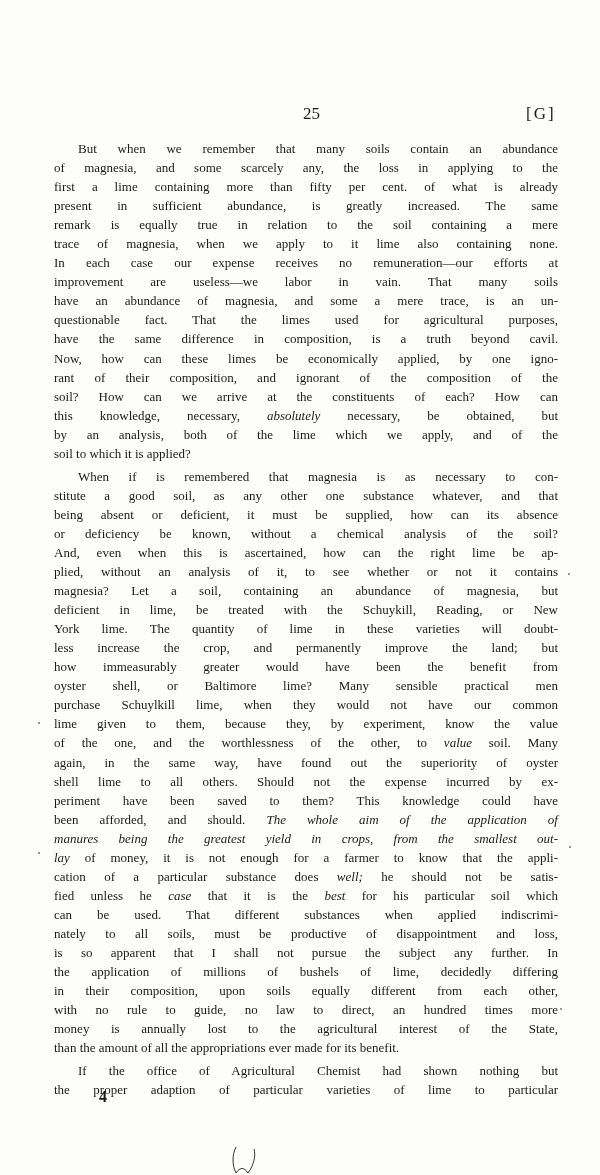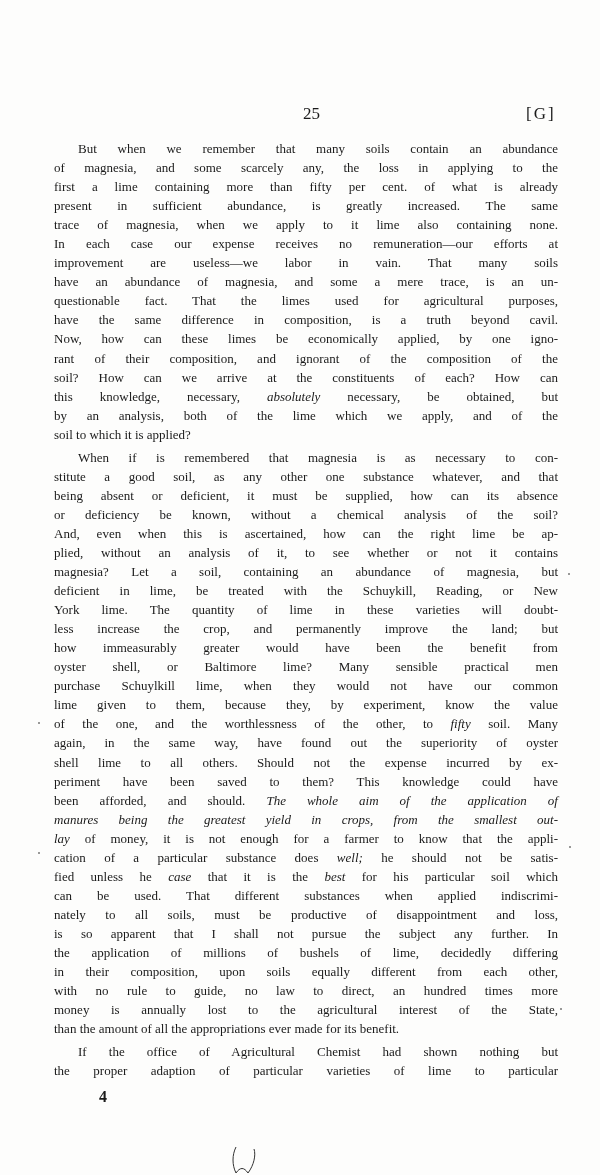--- a/index.html
+++ b/index.html
@@ -103,20 +103,21 @@
     <span class="page-number">25</span>
     <span class="doc-mark">[G]</span>
   </div>
 
   <div class="body-text" id="body-text">
       <div>
         <span class="line indent">But when we remember that many soils contain an abundance</span>
         <span class="line">of magnesia, and some scarcely any, the loss in applying to the</span>
         <span class="line">first a lime containing more than fifty per cent. of what is already</span>
         <span class="line">present in sufficient abundance, is greatly increased. The same</span>
+        <span class="line">remark is equally true in relation to the soil containing a mere</span>
         <span class="line">trace of magnesia, when we apply to it lime also containing none.</span>
         <span class="line">In each case our expense receives no remuneration—our efforts at</span>
         <span class="line">improvement are useless—we labor in vain. That many soils</span>
         <span class="line">have an abundance of magnesia, and some a mere trace, is an un-</span>
         <span class="line">questionable fact. That the limes used for agricultural purposes,</span>
         <span class="line">have the same difference in composition, is a truth beyond cavil.</span>
         <span class="line">Now, how can these limes be economically applied, by one igno-</span>
         <span class="line">rant of their composition, and ignorant of the composition of the</span>
         <span class="line">soil? How can we arrive at the constituents of each? How can</span>
         <span class="line">this knowledge, necessary, <em>absolutely</em> necessary, be obtained, but</span>
@@ -132,21 +133,21 @@
         <span class="line">And, even when this is ascertained, how can the right lime be ap-</span>
         <span class="line">plied, without an analysis of it, to see whether or not it contains</span>
         <span class="line">magnesia? Let a soil, containing an abundance of magnesia, but</span>
         <span class="line">deficient in lime, be treated with the Schuykill, Reading, or New</span>
         <span class="line">York lime. The quantity of lime in these varieties will doubt-</span>
         <span class="line">less increase the crop, and permanently improve the land; but</span>
         <span class="line">how immeasurably greater would have been the benefit from</span>
         <span class="line">oyster shell, or Baltimore lime? Many sensible practical men</span>
         <span class="line">purchase Schuylkill lime, when they would not have our common</span>
         <span class="line">lime given to them, because they, by experiment, know the value</span>
-        <span class="line">of the one, and the worthlessness of the other, to <em>fifty</em> soil. Many</span>
+        <span class="line">of the one, and the worthlessness of the other, to <em>value</em> soil. Many</span>
         <span class="line">again, in the same way, have found out the superiority of oyster</span>
         <span class="line">shell lime to all others. Should not the expense incurred by ex-</span>
         <span class="line">periment have been saved to them? This knowledge could have</span>
         <span class="line">been afforded, and should. <em>The whole aim of the application of</em></span>
         <span class="line"><em>manures being the greatest yield in crops, from the smallest out-</em></span>
         <span class="line"><em>lay</em> of money, it is not enough for a farmer to know that the appli-</span>
         <span class="line">cation of a particular substance does <em>well;</em> he should not be satis-</span>
         <span class="line">fied unless he <em>case</em> that it is the <em>best</em> for his particular soil which</span>
         <span class="line">can be used. That different substances when applied indiscrimi-</span>
         <span class="line">nately to all soils, must be productive of disappointment and loss,</span>

